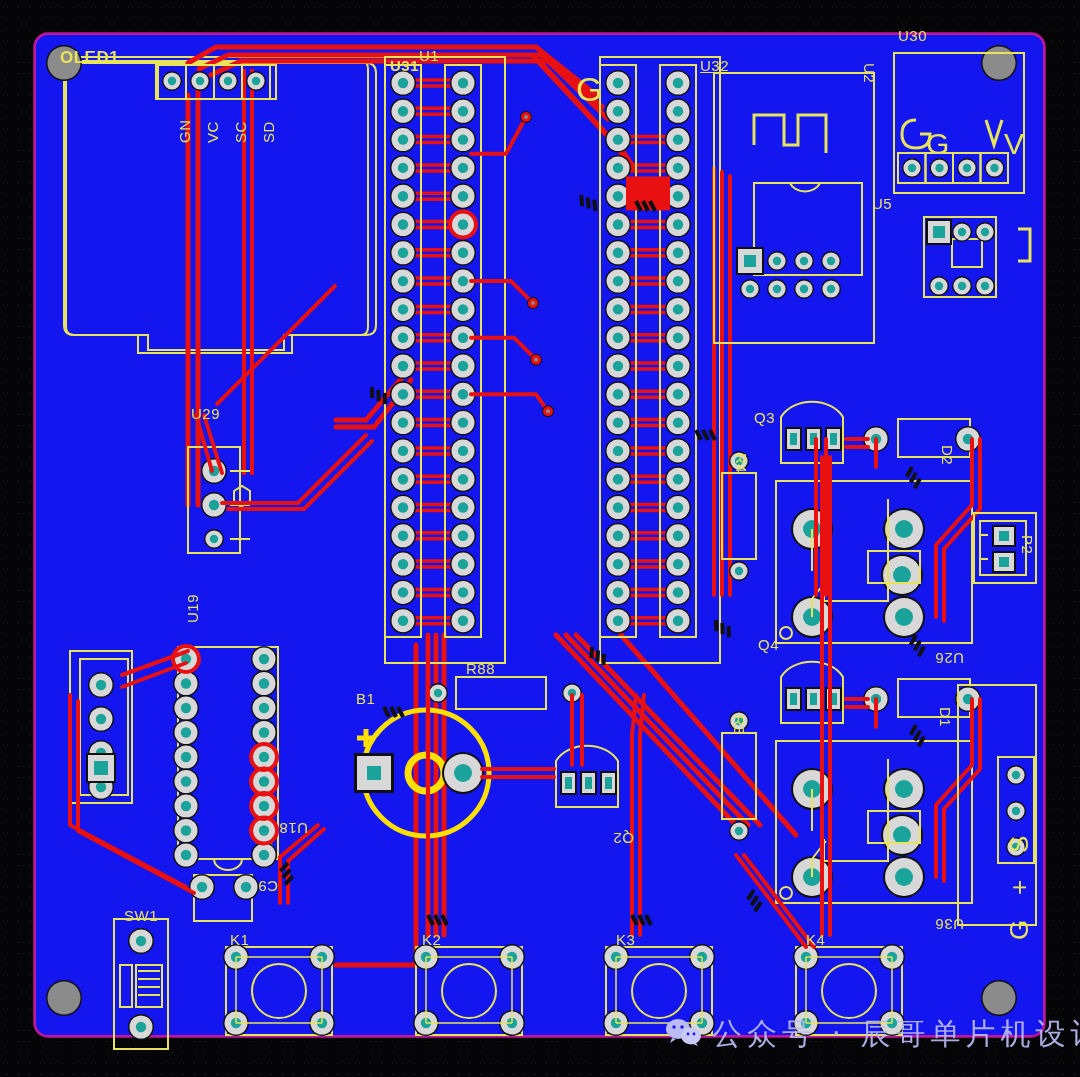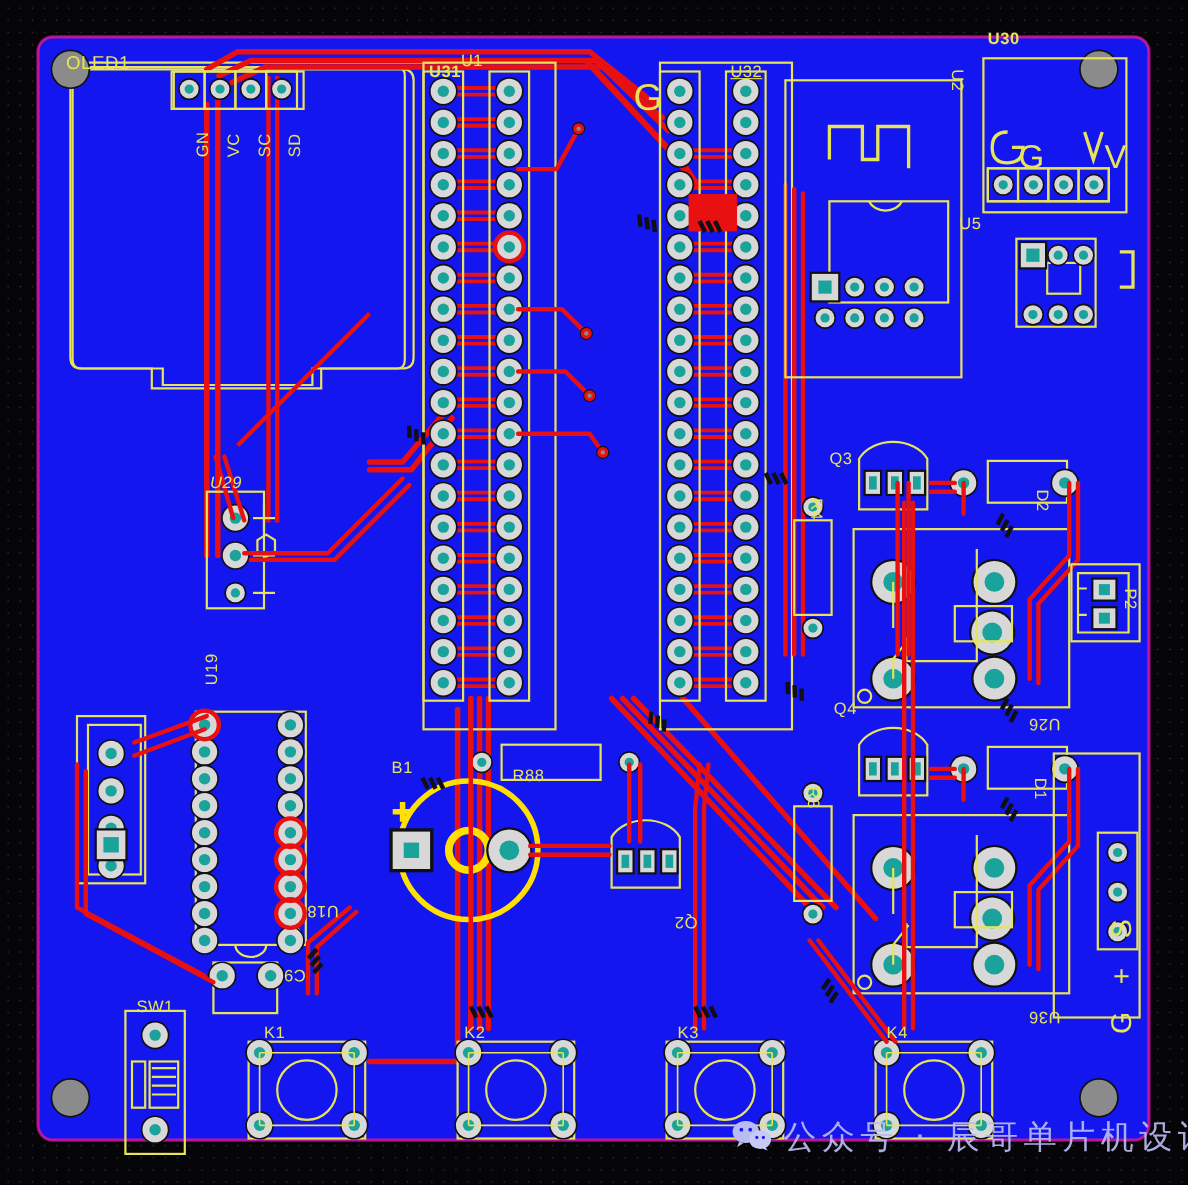--- a/index.html
+++ b/index.html
@@ -18,21 +18,21 @@
   svg{position:absolute;left:0;top:0;overflow:visible;}
   
   .wm-center{position:absolute;left:268px;top:492px;font-size:66px;letter-spacing:6px;
     color:#ffffff;font-family:"DejaVu Sans",sans-serif;white-space:nowrap;
     font-weight:400;line-height:1;}
   .wm-bottom{position:absolute;left:660px;top:1014px;font-size:30px;letter-spacing:5px;
     color:#b9bbf2;font-family:"DejaVu Sans",sans-serif;white-space:nowrap;opacity:.92;}
   .wechat{position:absolute;left:665px;top:1018px;width:38px;height:28px;}
   .lbl{position:absolute;color:#e8e45a;font-size:15px;font-family:"Liberation Sans",sans-serif;
     letter-spacing:.5px;white-space:nowrap;}
-  .lbl.big{font-size:17px;}
+  .lbl.big{font-size:17px;font-weight:bold;}
   .lbl.r90{transform:rotate(-90deg);transform-origin:left top;}
   .lbl.r180{transform:rotate(180deg);transform-origin:left top;}
   .lbl.r270{transform:rotate(90deg);transform-origin:left top;}
 </style>
 </head>
 <body>
 
 <div id="root">
   <div id="grid"></div>
 
@@ -603,57 +603,57 @@
     <div>
       <div class="lbl big" style="left:24px;top:13px;">OLED1</div>
 
       <div class="lbl r90" style="left:140px;top:108px;">GN</div>
       <div class="lbl r90" style="left:168px;top:108px;">VC</div>
       <div class="lbl r90" style="left:196px;top:108px;">SC</div>
       <div class="lbl r90" style="left:224px;top:108px;">SD</div>
 
       <div class="lbl" style="left:354px;top:22px;font-weight:bold;">U31</div>
       <div class="lbl" style="left:383px;top:12px;">U1</div>
-      <div class="lbl" style="left:628px;top:22px;text-decoration:underline;">U32</div>
+      <div class="lbl" style="left:664px;top:22px;text-decoration:underline;">U32</div>
       <div class="lbl" style="left:540px;top:35px;font-size:34px;">G</div>
 
       <div class="lbl r270" style="left:842px;top:28px;">U2</div>
-      <div class="lbl" style="left:862px;top:-8px;font-weight:bold;">U30</div>
+      <div class="lbl" style="left:862px;top:-8px;">U30</div>
       <div class="lbl" style="left:836px;top:160px;">U5</div>
 
       <div class="lbl" style="left:890px;top:92px;font-size:30px;">G</div>
       <div class="lbl" style="left:968px;top:92px;font-size:30px;">V</div>
 
-      <div class="lbl" style="left:155px;top:396px;font-style:italic;">U29</div>
+      <div class="lbl" style="left:155px;top:370px;">U29</div>
       <div class="lbl r90" style="left:148px;top:588px;">U19</div>
       <div class="lbl r180" style="left:272px;top:802px;">U18</div>
       <div class="lbl r180" style="left:242px;top:860px;">C9</div>
 
       <div class="lbl" style="left:320px;top:655px;">B1</div>
-      <div class="lbl" style="left:430px;top:625px;margin-top:37px;">R88</div>
+      <div class="lbl" style="left:430px;top:625px;">R88</div>
       <div class="lbl r180" style="left:598px;top:812px;">Q2</div>
 
       <div class="lbl" style="left:718px;top:374px;">Q3</div>
       <div class="lbl r270" style="left:714px;top:418px;">R4</div>
       <div class="lbl r270" style="left:920px;top:410px;">D2</div>
       <div class="lbl r180" style="left:928px;top:632px;">U26</div>
 
       <div class="lbl" style="left:722px;top:601px;">Q4</div>
       <div class="lbl r270" style="left:712px;top:680px;">R3</div>
       <div class="lbl r270" style="left:918px;top:672px;">D1</div>
       <div class="lbl r180" style="left:928px;top:898px;">U36</div>
 
       <div class="lbl r270" style="left:1000px;top:500px;">P2</div>
 
       <div class="lbl r90" style="left:968px;top:818px;font-size:26px;">S</div>
       <div class="lbl r90" style="left:968px;top:860px;font-size:26px;">+</div>
       <div class="lbl r90" style="left:968px;top:905px;font-size:26px;">G</div>
 
       <div class="lbl" style="left:88px;top:872px;">SW1</div>
-      <div class="lbl" style="left:204px;top:896px;">K1</div>
+      <div class="lbl" style="left:194px;top:896px;">K1</div>
       <div class="lbl" style="left:386px;top:896px;">K2</div>
       <div class="lbl" style="left:580px;top:896px;">K3</div>
       <div class="lbl" style="left:770px;top:896px;">K4</div>
     </div>
 
   </div>
 
 
   <svg class="wechat" viewBox="0 0 38 28">
     <ellipse cx="13" cy="11" rx="12" ry="10" fill="#b9bbf2"></ellipse>

